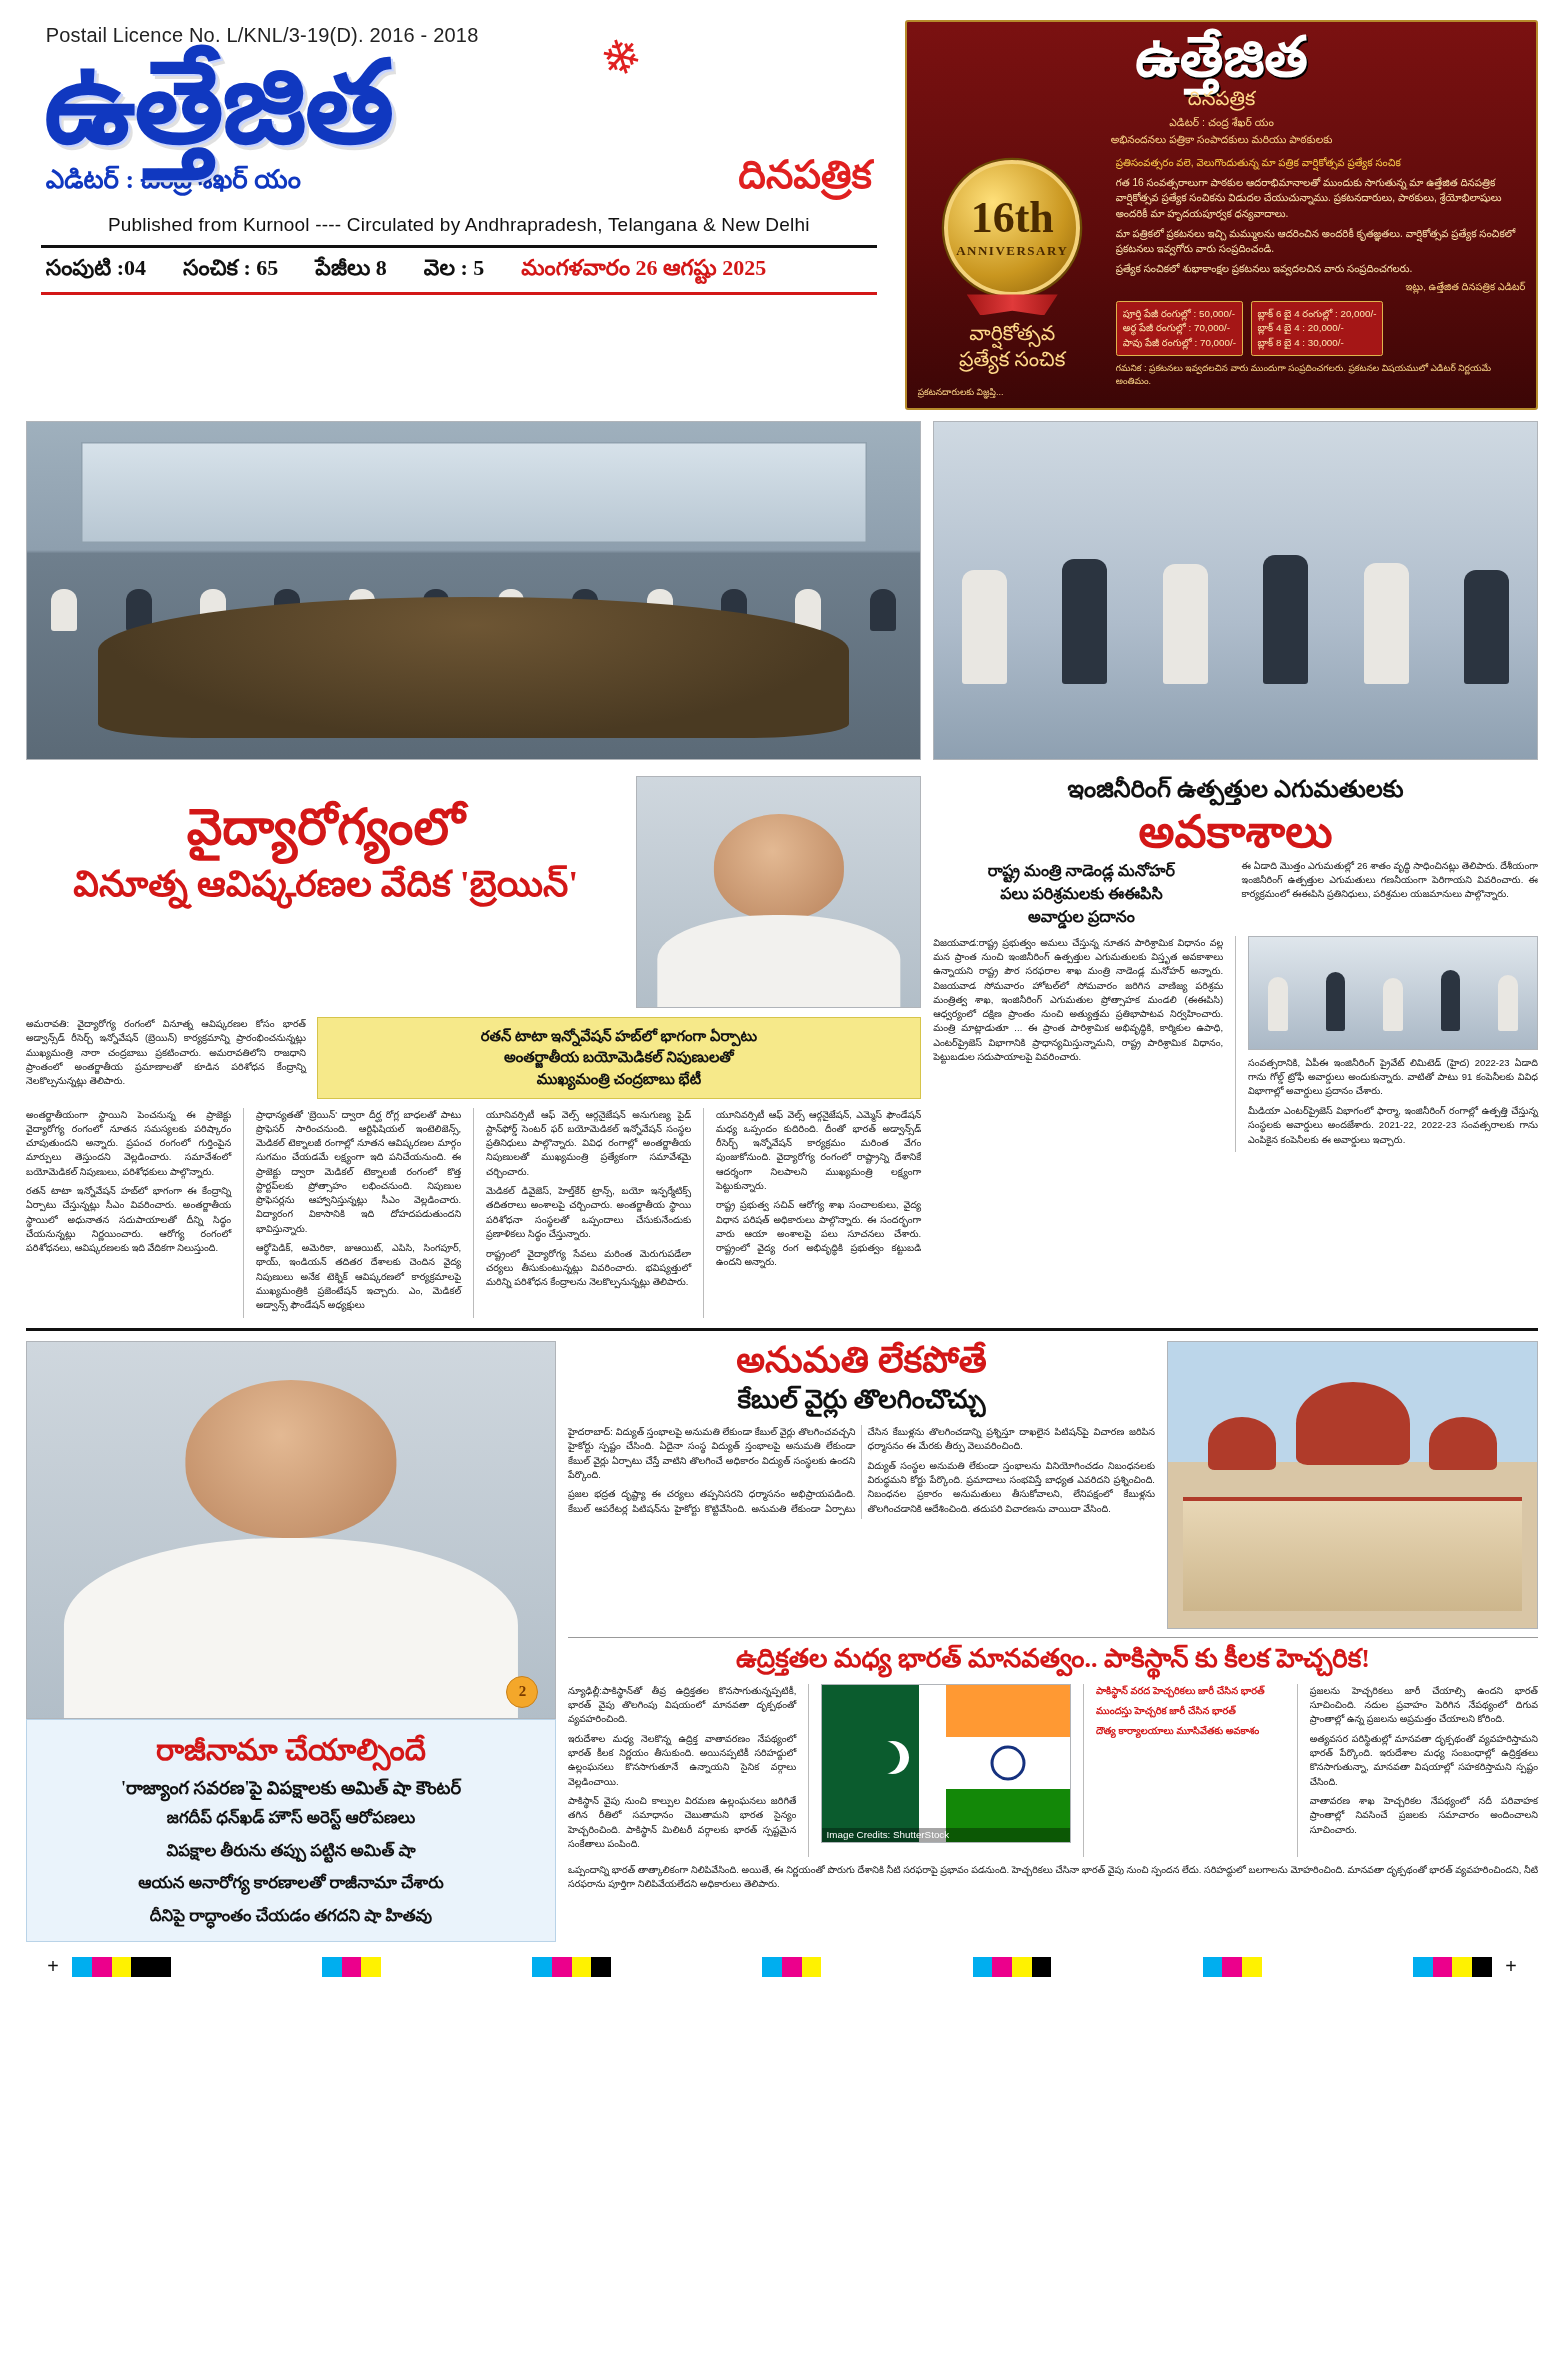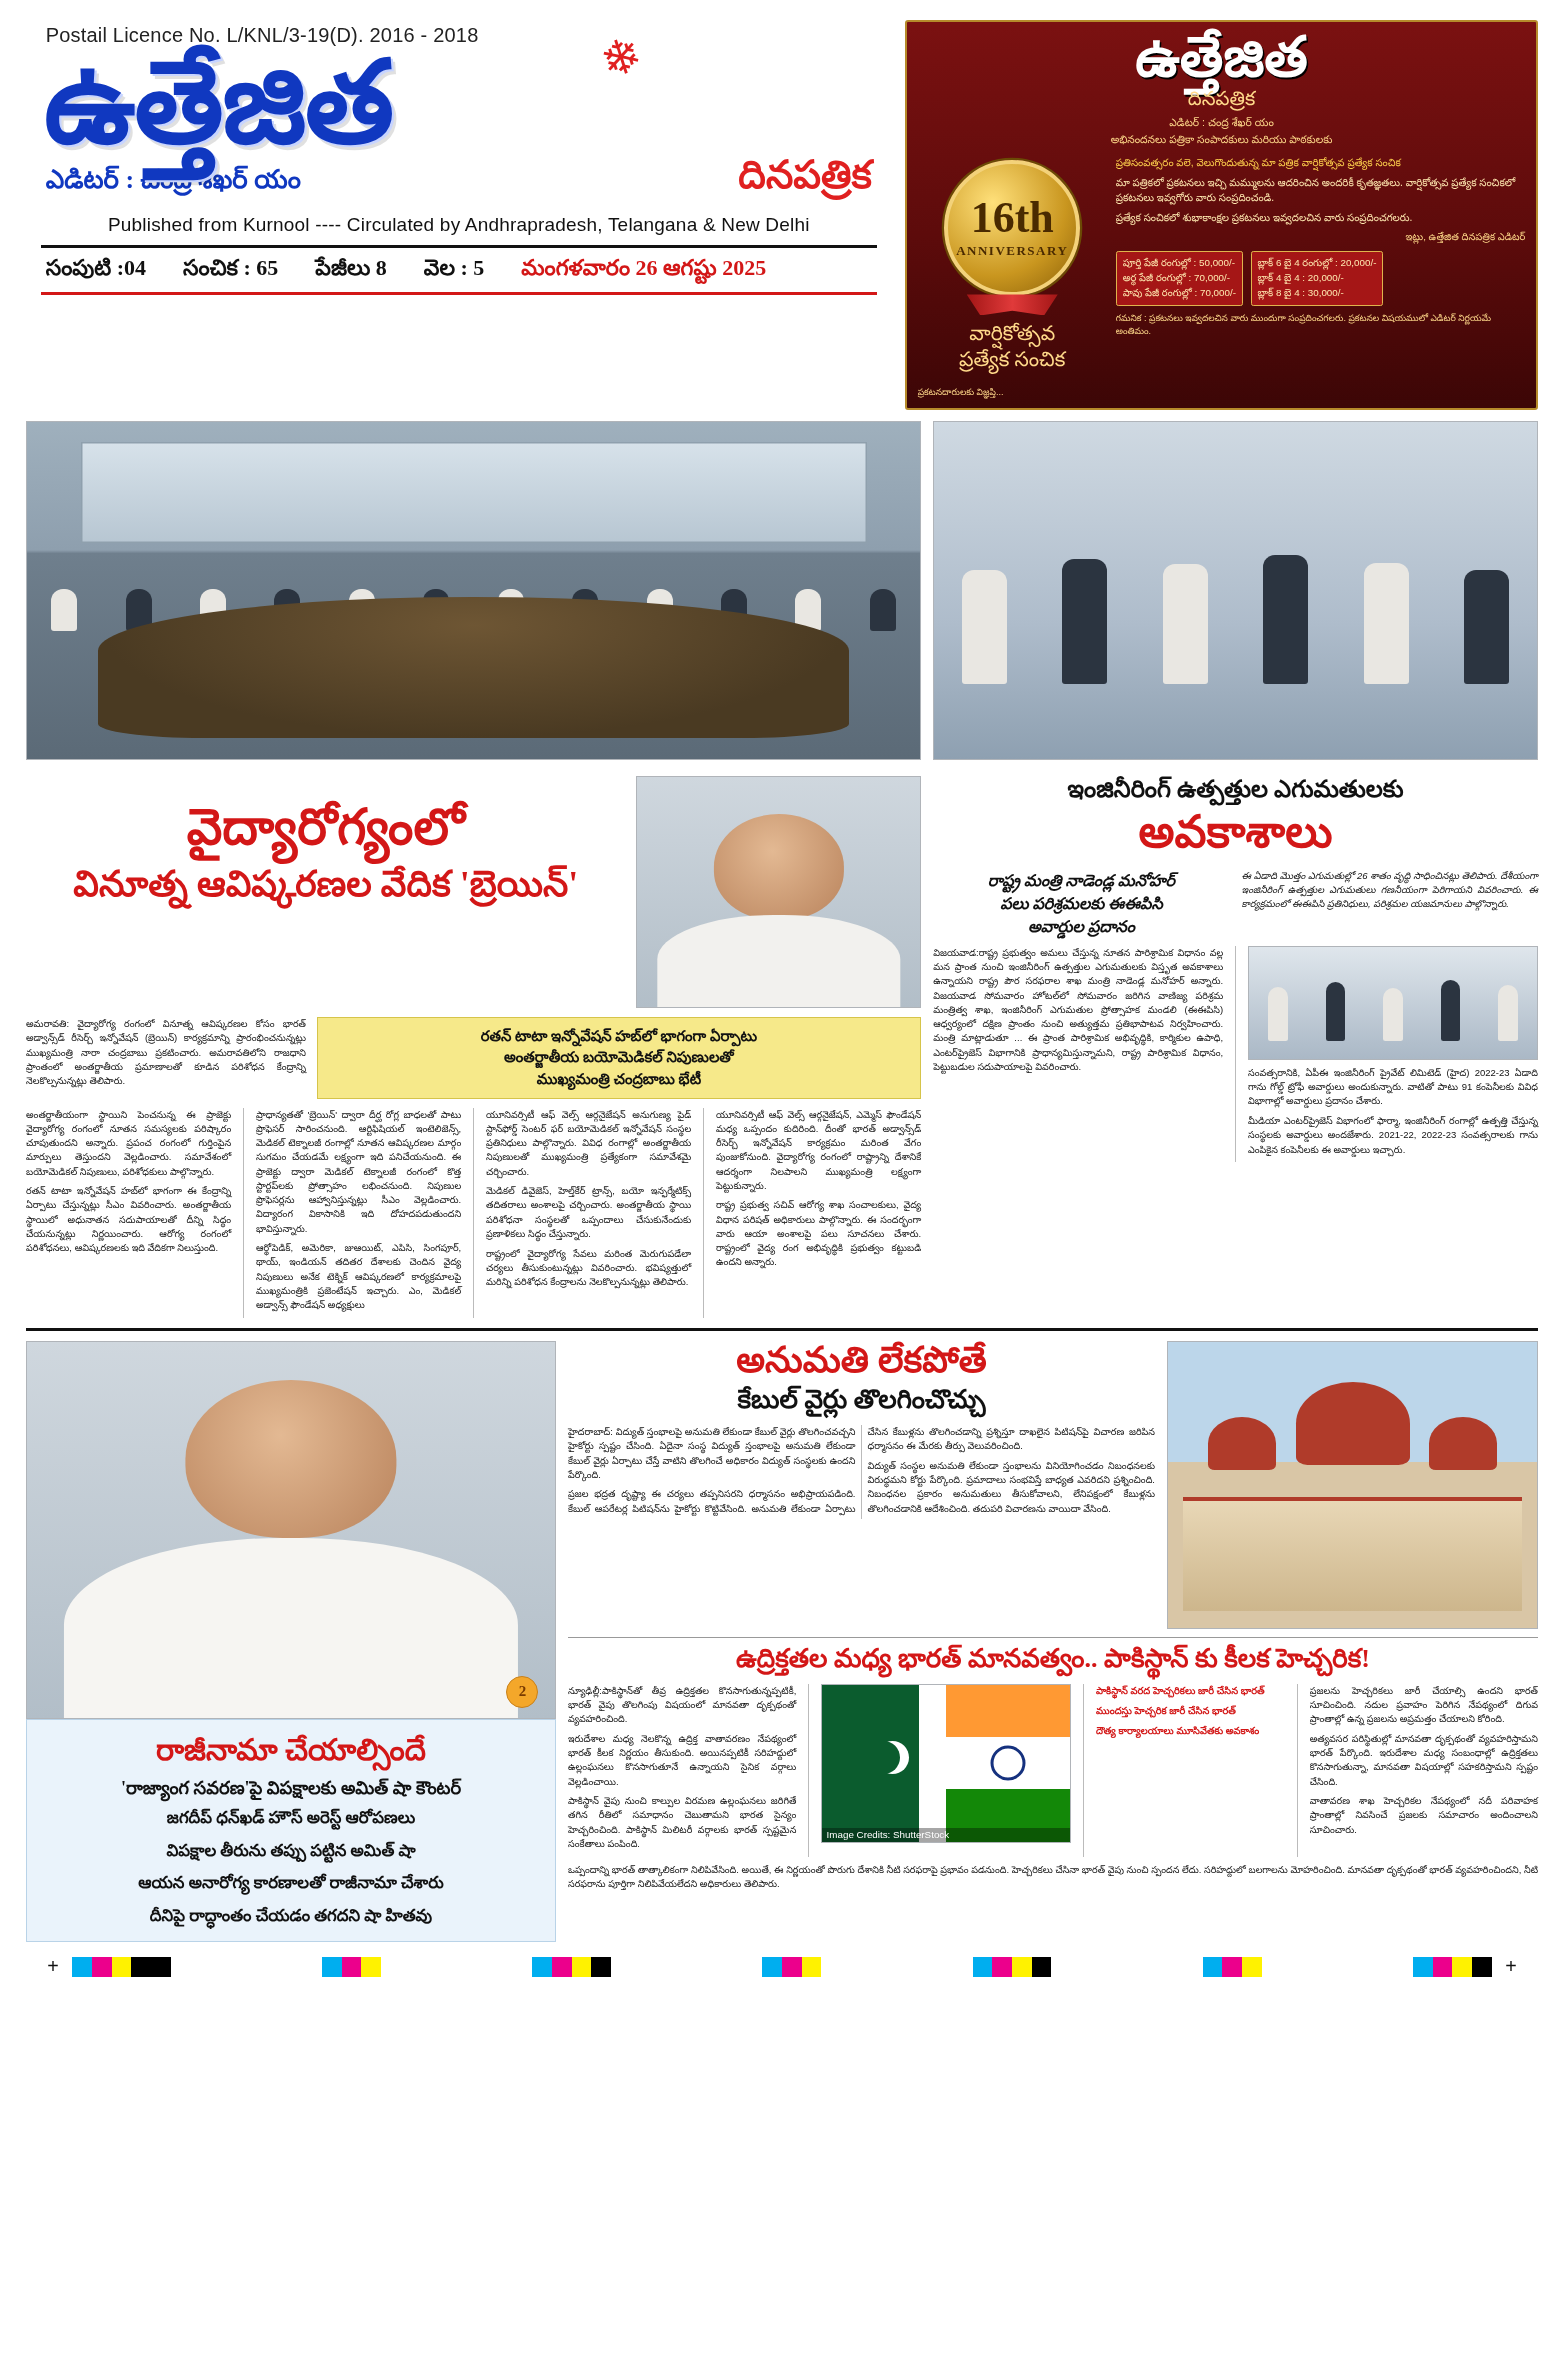--- a/index.html
+++ b/index.html
@@ -416,20 +416,21 @@
             <span class="lbl">ANNIVERSARY</span>
           </div>
           <div class="ribbon"></div>
           <div class="anniv-badge-text">వార్షికోత్సవ</div>
           <div class="anniv-badge-text" style="margin-top:0">ప్రత్యేక సంచిక</div>
           <div class="anniv-foot" style="text-align:left;margin-top:13.6px">ప్రకటనదారులకు విజ్ఞప్తి...</div>
         </div>
 
         <div class="anniv-copy">
           <p class="hl">ప్రతిసంవత్సరం వలె, వెలుగొందుతున్న మా పత్రిక వార్షికోత్సవ ప్రత్యేక సంచిక</p>
+          <p>గత 16 సంవత్సరాలుగా పాఠకుల ఆదరాభిమానాలతో ముందుకు సాగుతున్న మా ఉత్తేజిత దినపత్రిక వార్షికోత్సవ ప్రత్యేక సంచికను విడుదల చేయుచున్నాము. ప్రకటనదారులు, పాఠకులు, శ్రేయోభిలాషులు అందరికీ మా హృదయపూర్వక ధన్యవాదాలు.</p>
           <p>మా పత్రికలో ప్రకటనలు ఇచ్చి మమ్ములను ఆదరించిన అందరికీ కృతజ్ఞతలు. వార్షికోత్సవ ప్రత్యేక సంచికలో ప్రకటనలు ఇవ్వగోరు వారు సంప్రదించండి.</p>
           <p>ప్రత్యేక సంచికలో శుభాకాంక్షల ప్రకటనలు ఇవ్వదలచిన వారు సంప్రదించగలరు.</p>
           <div class="anniv-sign">ఇట్లు, ఉత్తేజిత దినపత్రిక ఎడిటర్</div>
 
           <div class="anniv-rates">
             <div class="rate-box">
               <div>పూర్తి పేజీ రంగుల్లో : 50,000/-</div>
               <div>అర్ధ పేజీ రంగుల్లో : 70,000/-</div>
               <div>పావు పేజీ రంగుల్లో : 70,000/-</div>
             </div>
@@ -532,21 +533,21 @@
           <p>యూనివర్సిటీ ఆఫ్ వెల్స్ ఆర్గనైజేషన్, ఎమ్మెస్ ఫౌండేషన్ మధ్య ఒప్పందం కుదిరింది. దీంతో భారత్ అడ్వాన్స్‌డ్ రీసెర్చ్ ఇన్నోవేషన్ కార్యక్రమం మరింత వేగం పుంజుకోనుంది. వైద్యారోగ్య రంగంలో రాష్ట్రాన్ని దేశానికే ఆదర్శంగా నిలపాలని ముఖ్యమంత్రి లక్ష్యంగా పెట్టుకున్నారు.</p>
           <p>రాష్ట్ర ప్రభుత్వ సచివ్ ఆరోగ్య శాఖ సంచాలకులు, వైద్య విధాన పరిషత్ అధికారులు పాల్గొన్నారు. ఈ సందర్భంగా వారు ఆయా అంశాలపై పలు సూచనలు చేశారు. రాష్ట్రంలో వైద్య రంగ అభివృద్ధికి ప్రభుత్వం కట్టుబడి ఉందని అన్నారు.</p>
         </div>
       </div>
     </div>
 
     <div style="width:606px;">
       <div class="hl-black" style="font-size:24px; text-align:center; margin-top:4.5px;">ఇంజినీరింగ్ ఉత్పత్తుల ఎగుమతులకు</div>
       <div class="hl-red" style="font-size:45px; text-align:center; margin-top:4.5px;">అవకాశాలు</div>
 
-      <div style="display:flex; gap:12px; margin-top:12px;font-style:italic;">
+      <div style="display:flex; gap:12px; margin-top:2px;">
         <div style="flex:1;">
           <div class="hl-black" style="font-size:16px; text-align:center; line-height:1.45;">
             <div>రాష్ట్ర మంత్రి నాడెండ్ల మనోహర్</div>
             <div>పలు పరిశ్రమలకు ఈఈపిసి</div>
             <div>అవార్డుల ప్రదానం</div>
           </div>
         </div>
         <div style="flex:1;" class="body-col">
           <p>ఈ ఏడాది మొత్తం ఎగుమతుల్లో 26 శాతం వృద్ధి సాధించినట్లు తెలిపారు. దేశీయంగా ఇంజినీరింగ్ ఉత్పత్తుల ఎగుమతులు గణనీయంగా పెరిగాయని వివరించారు. ఈ కార్యక్రమంలో ఈఈపిసి ప్రతినిధులు, పరిశ్రమల యజమానులు పాల్గొన్నారు.</p>
         </div>

